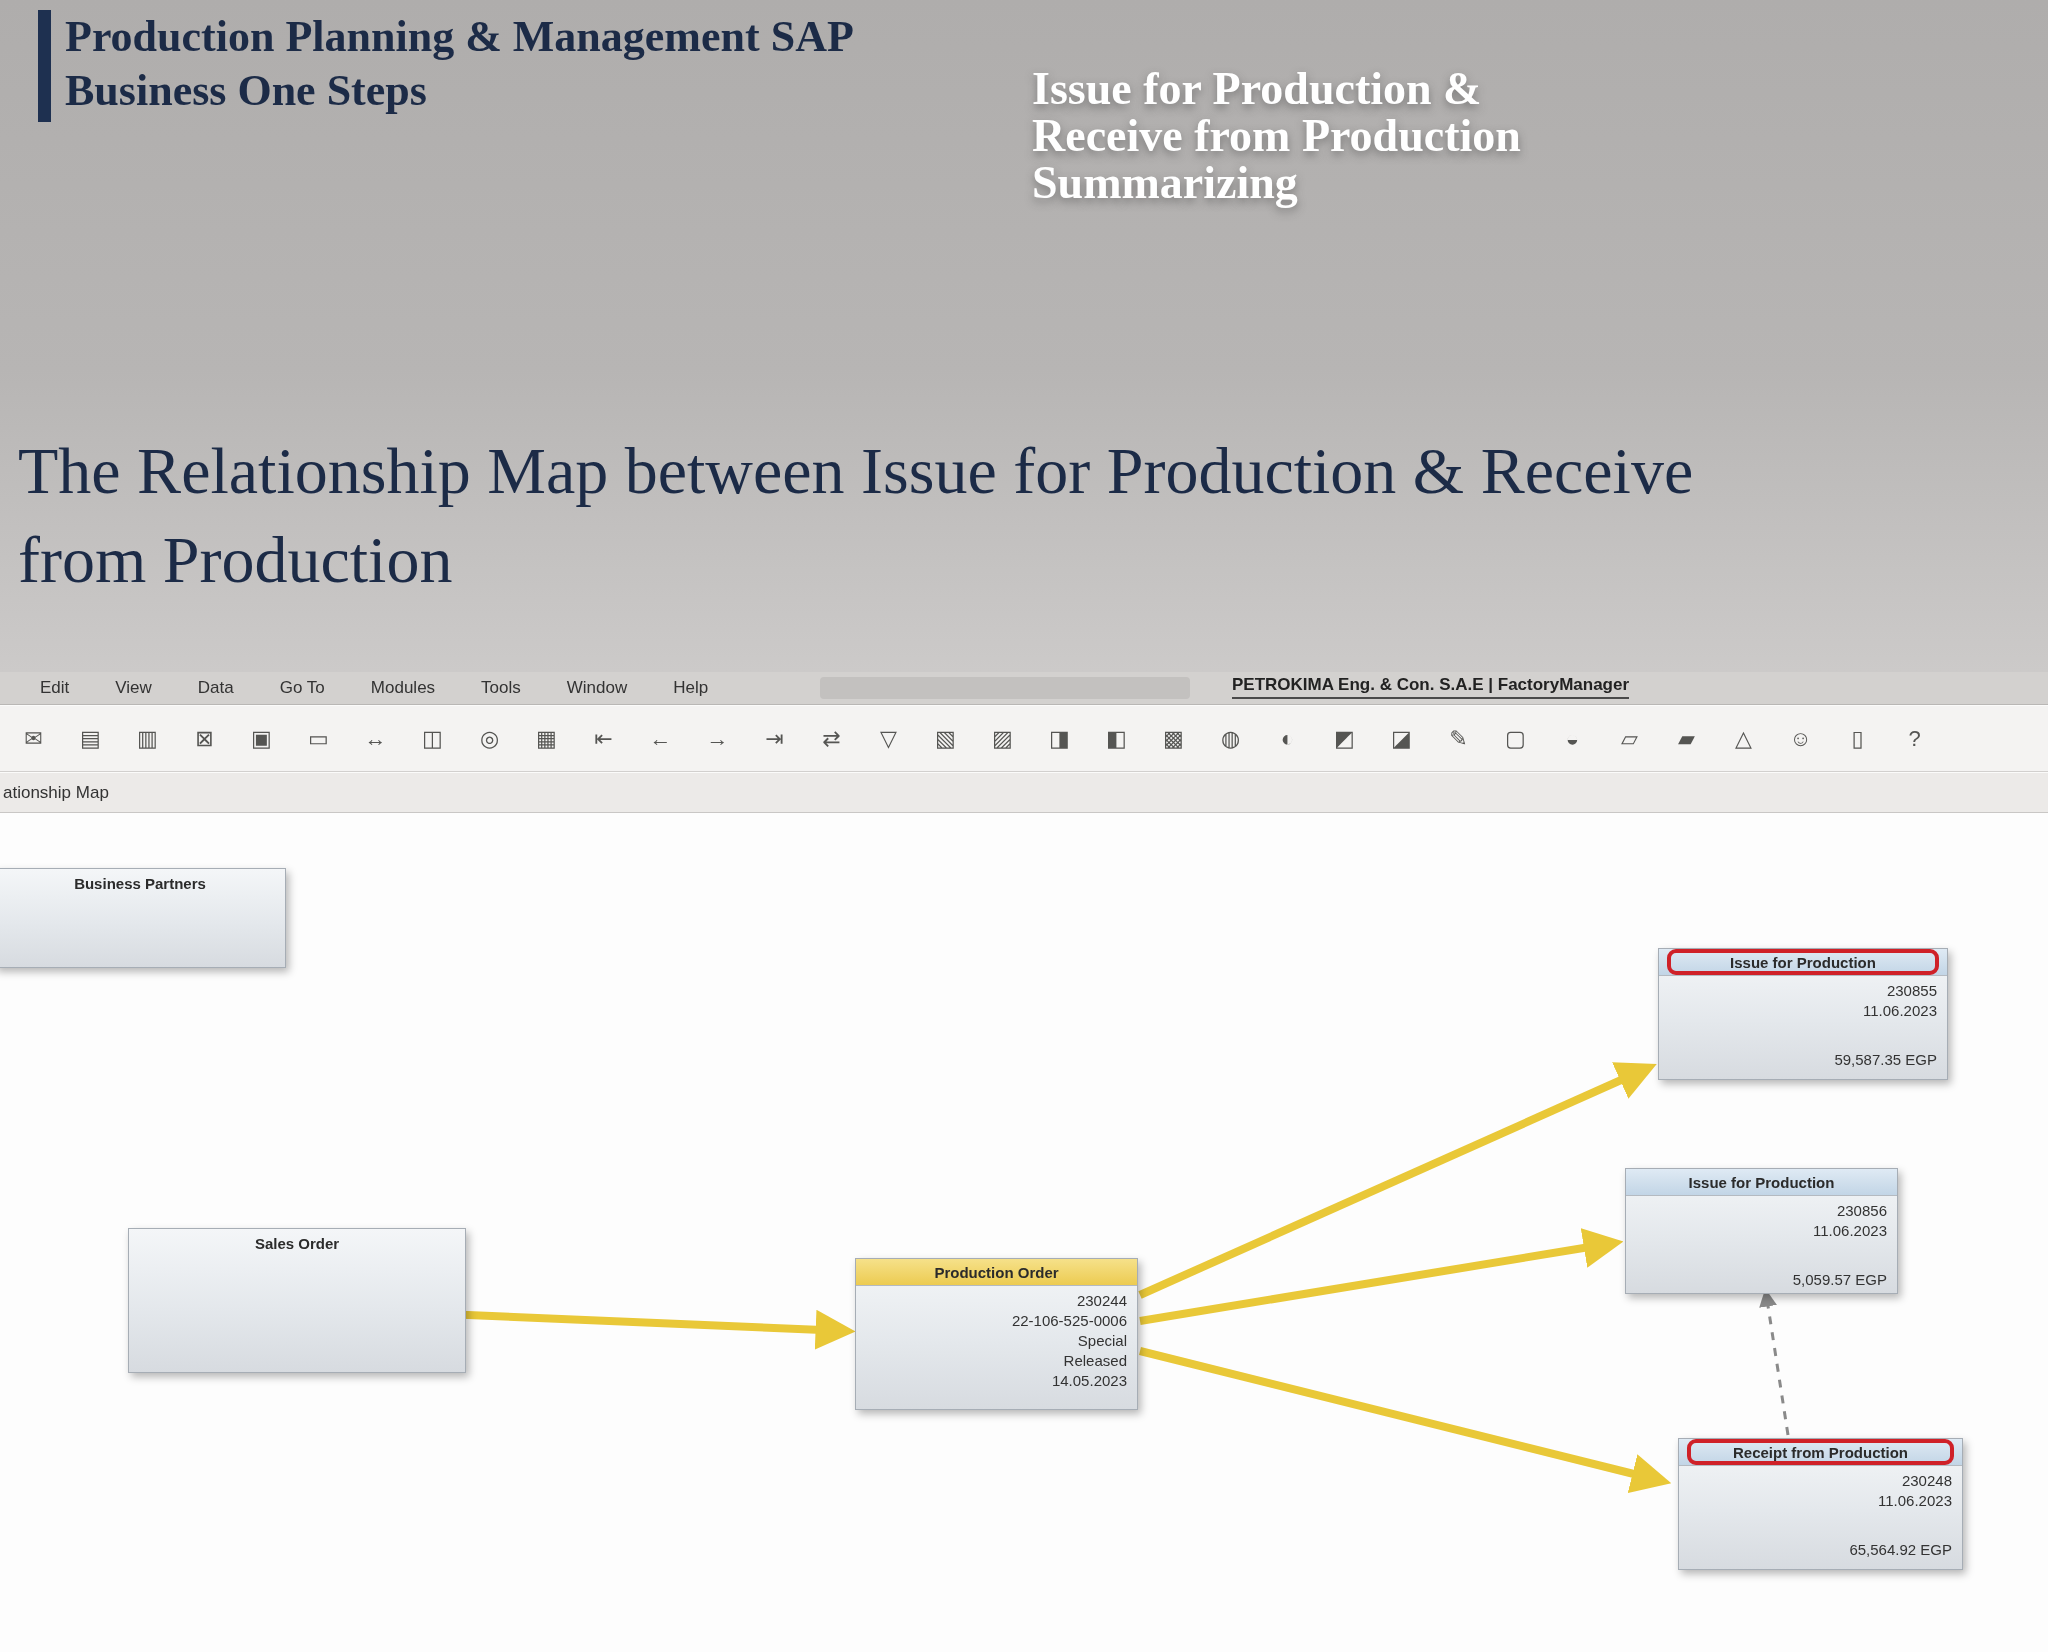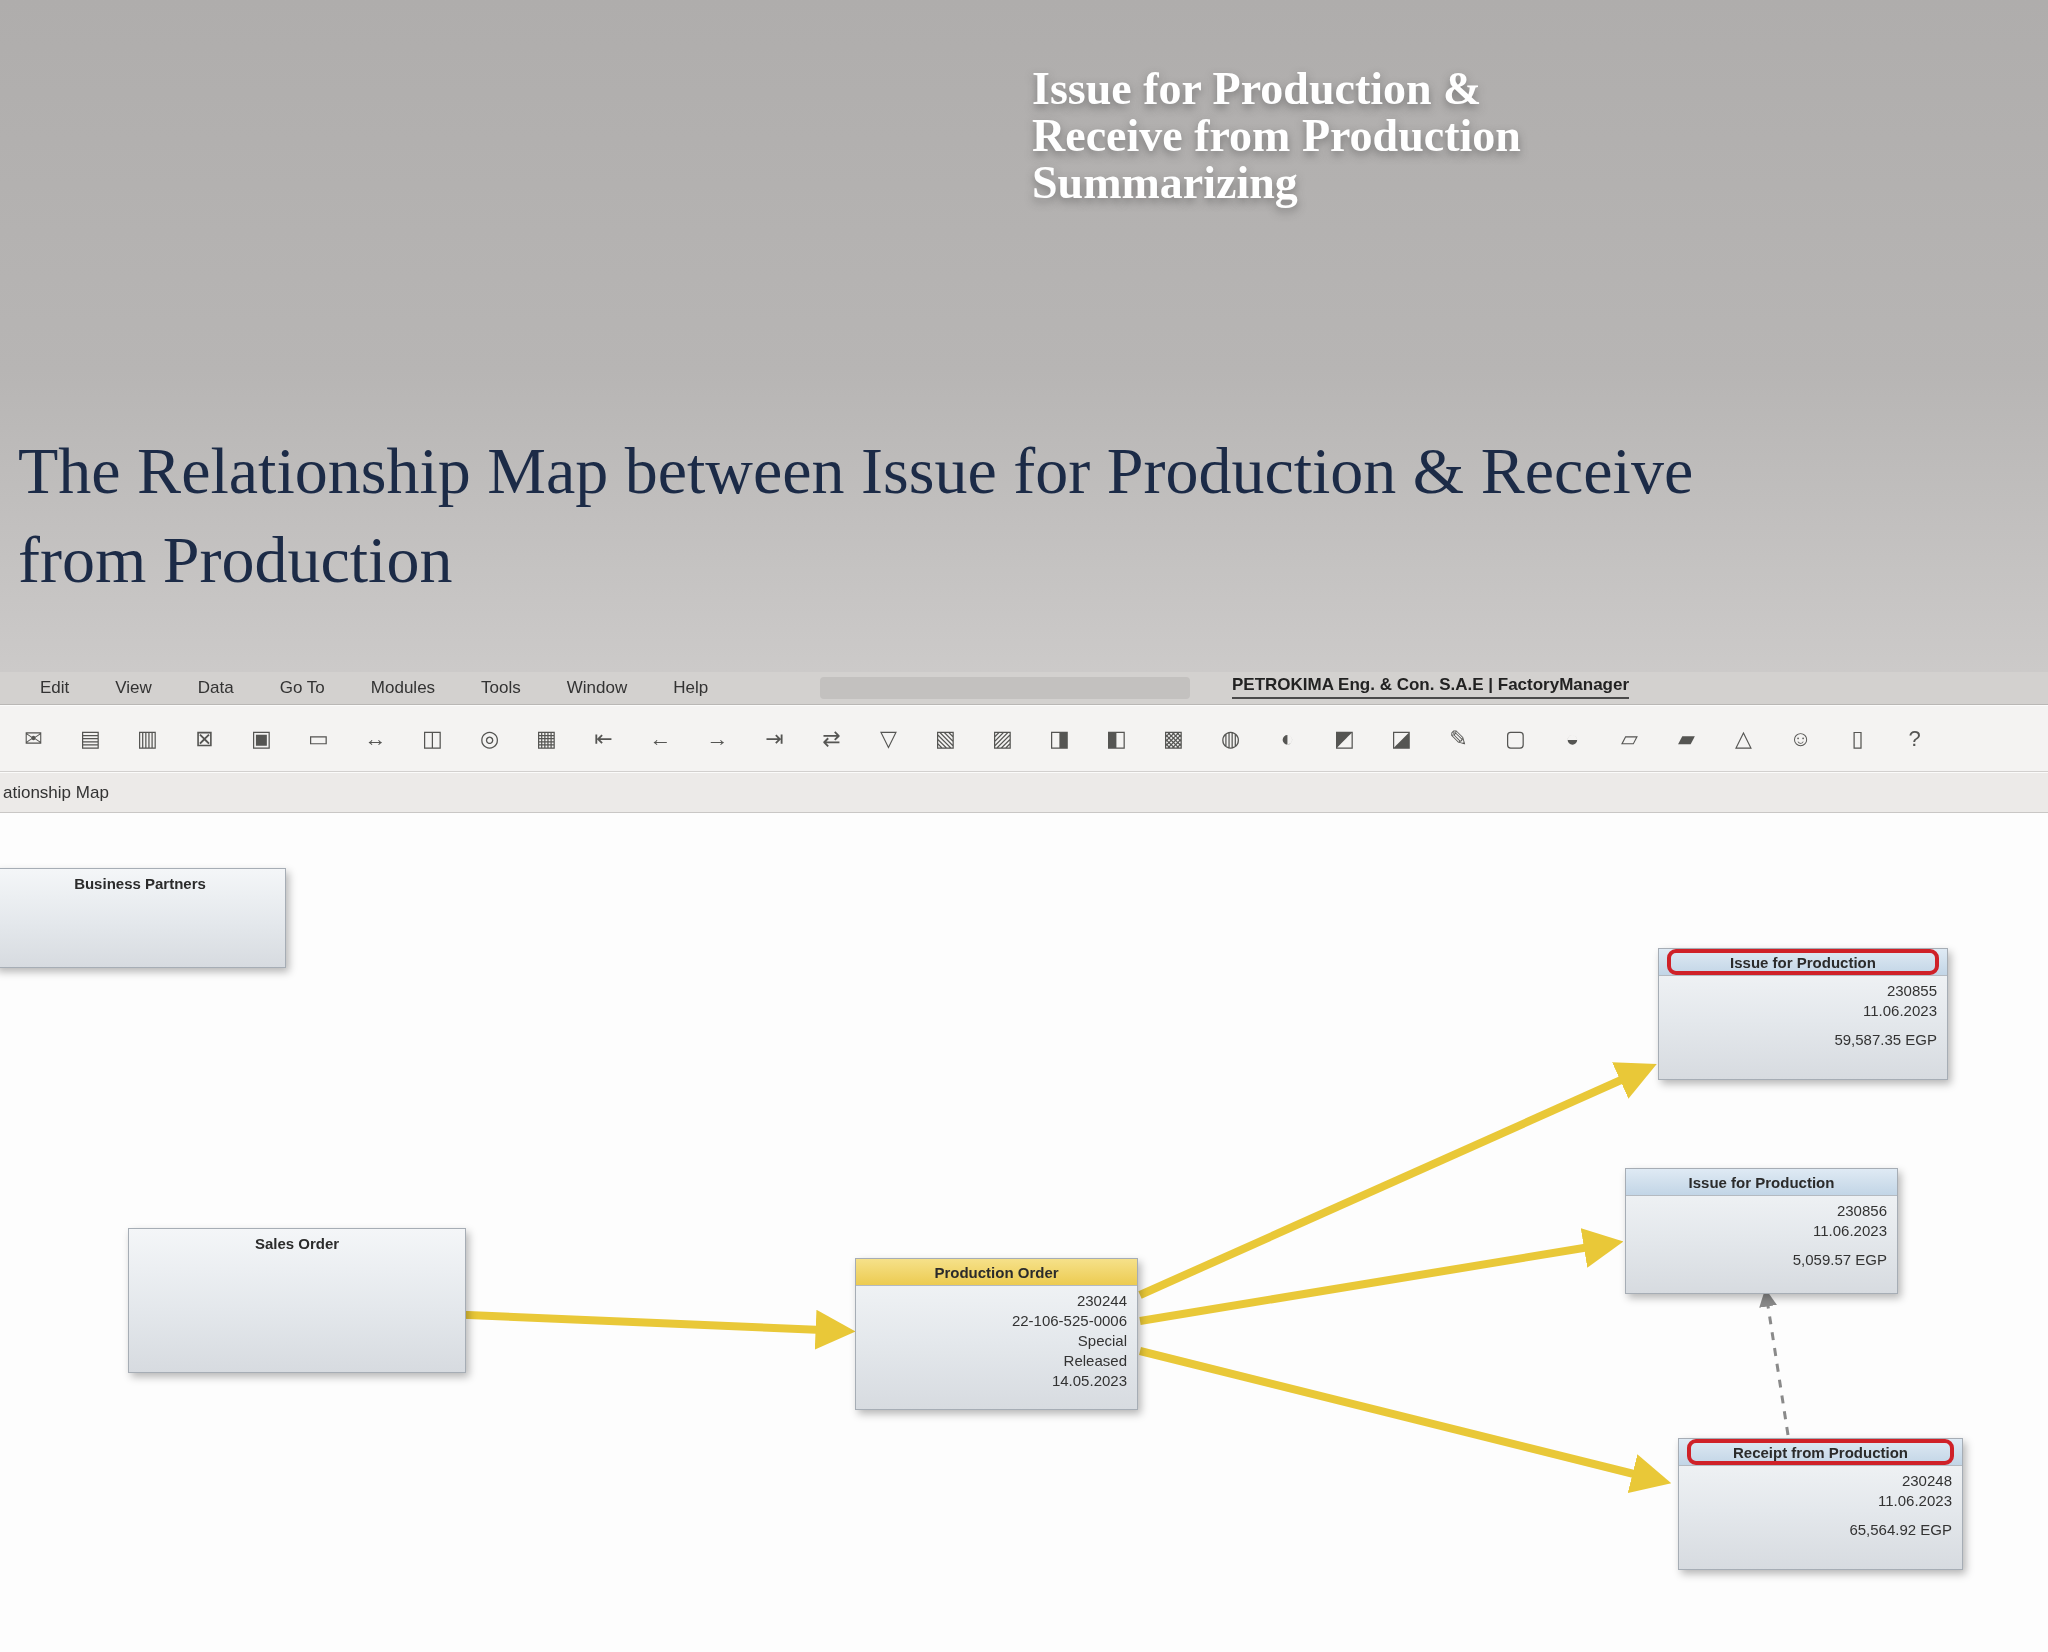--- a/index.html
+++ b/index.html
@@ -52,28 +52,35 @@
           box-shadow:3px 4px 8px rgba(0,0,0,.28); font-size:15px; color:#333; }
   .node-hdr { position:relative; height:27px; display:flex; align-items:center;
               justify-content:center; border-bottom:1px solid #b4bac1; }
   .hdr-yellow { background:linear-gradient(180deg,#f6e18a,#eccb51); }
   .hdr-blue { background:linear-gradient(180deg,#dfeaf4,#c2d5e6); }
   .node-title { font-weight:bold; font-size:15px; color:#2b2b2b; }
   .plain-title { text-align:center; padding-top:6px; font-weight:bold; font-size:15px; color:#2b2b2b; }
   .red-ring { position:absolute; left:8px; right:8px; top:0; height:26px;
               border:4px solid #cf2128; border-radius:9px; }
   .node-lines { padding:5px 10px 0 0; text-align:right; line-height:20px; }
-  .amount { margin-top:9px; }
+  .amount { margin-top:29px; }
 </style>
 </head>
 <body>
 
 <div id="page">
 
   <div class="slide">
+    <div class="kicker">
+      <div class="kicker-bar"></div>
+      <div class="kicker-text">
+        <div>Production Planning  &amp; Management SAP</div>
+        <div>Business One Steps</div>
+      </div>
+    </div>
     <div class="main-title">
       <div>Issue for Production &amp;</div>
       <div>Receive from Production</div>
       <div>Summarizing</div>
     </div>
     <div class="subtitle">The Relationship Map between Issue for Production &amp; Receive from Production</div>
   </div>
 
   <div class="sap">
 

